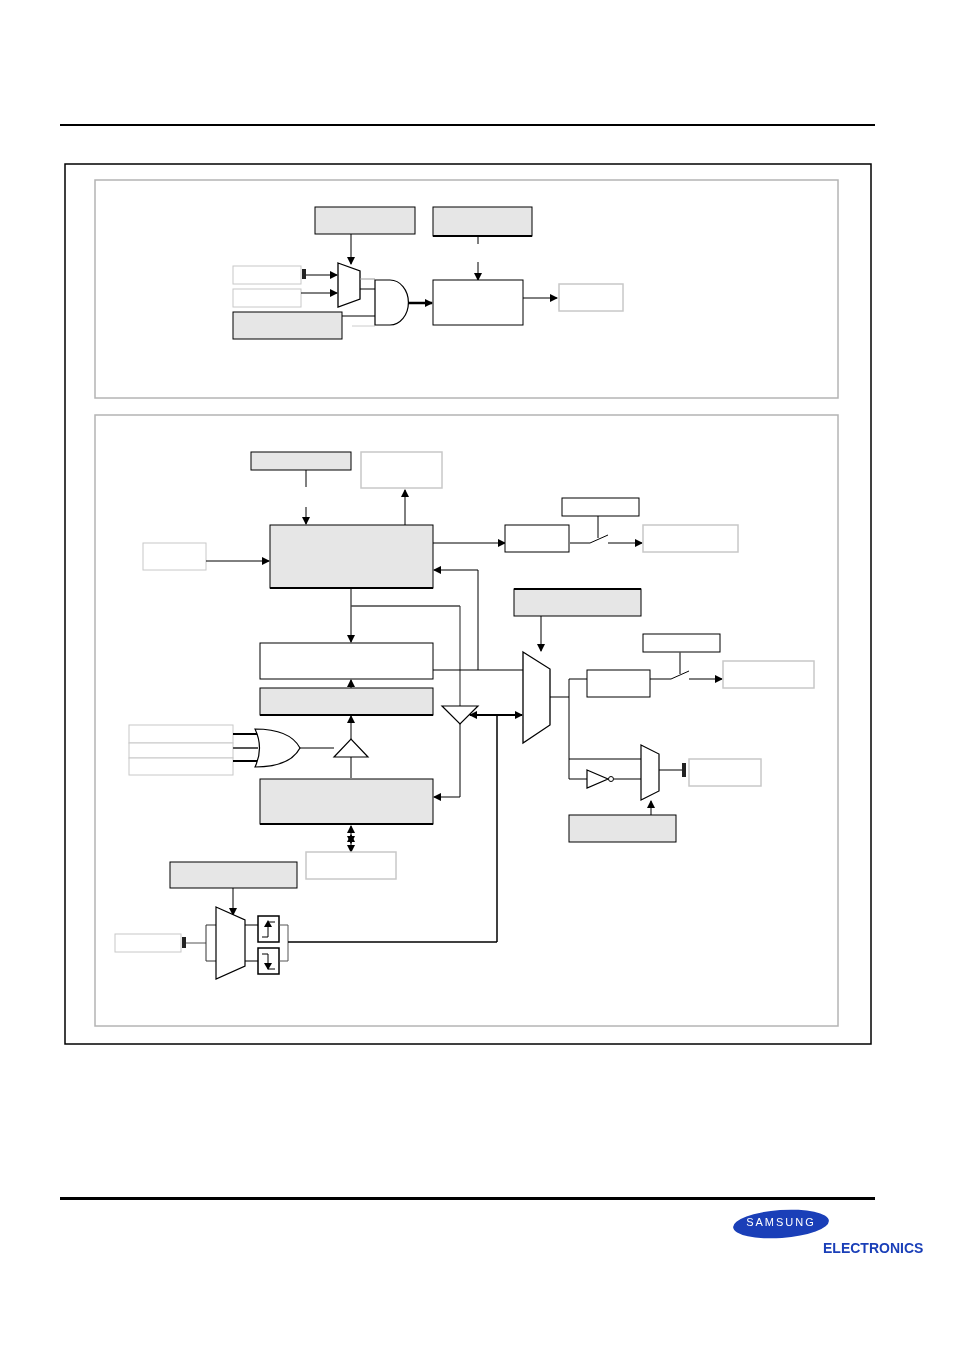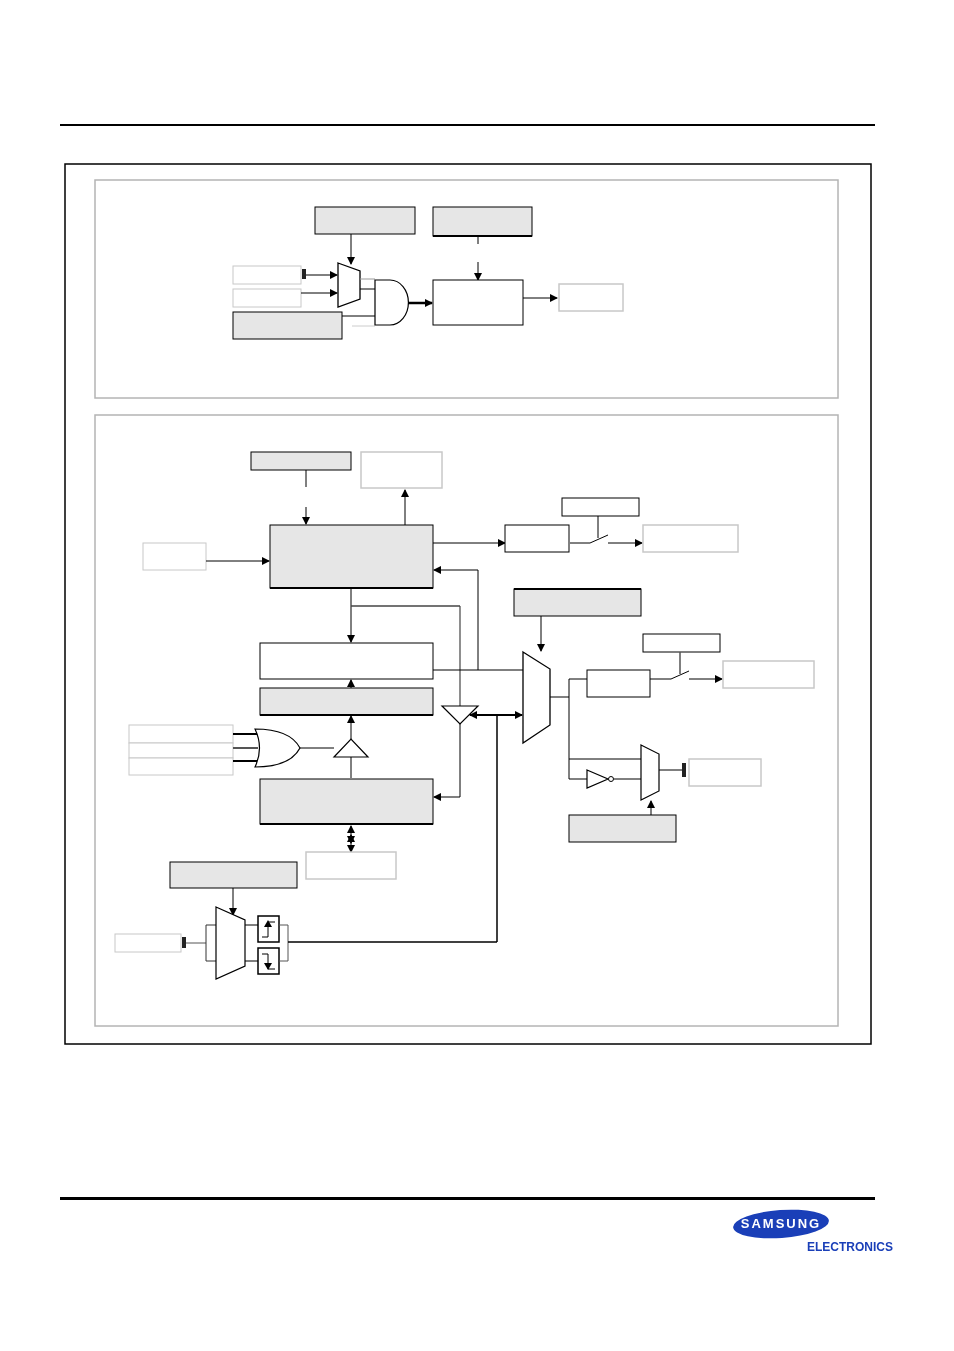--- a/index.html
+++ b/index.html
@@ -3,22 +3,22 @@
 <meta charset="utf-8">
 <style>
   html, body { margin: 0; padding: 0; background: #ffffff; }
   body { width: 954px; height: 1351px; position: relative; overflow: hidden; font-family: "Liberation Sans", sans-serif; }
   .rule { position: absolute; left: 60px; width: 815px; height: 2px; background: #000; }
   #top-rule { top: 124px; }
   #bottom-rule { top: 1197px; height: 3px; }
   svg.diagram { position: absolute; left: 0; top: 0; }
   .logo { position: absolute; left: 733px; top: 1210px; width: 140px; height: 45px; }
   .logo-oval { position: absolute; left: 0; top: 0; width: 96px; height: 28px; border-radius: 50%; background: #1a3fb8; transform: rotate(-4deg); }
-  .logo-text { position: absolute; left: 0; top: 6px; width: 96px; text-align: center; color: #fff; font-weight: bold; font-size: 13px; letter-spacing: 2px; }
-  .logo-sub { position: absolute; left: 74px; top: 30px; color: #1a3fb8; font-weight: bold; font-size: 12px; text-align: right; }
+  .logo-text { position: absolute; left: 0; top: 6px; width: 96px; text-align: center; color: #fff; font-weight: normal; font-size: 11px; letter-spacing: 2px; }
+  .logo-sub { position: absolute; left: 90px; top: 30px; color: #1a3fb8; font-weight: bold; font-size: 14px; text-align: right; }
 </style>
 </head>
 <body>
 
 <div class="rule" id="top-rule"></div>
 <div class="rule" id="bottom-rule"></div>
 
 <svg class="diagram" width="954" height="1351" viewBox="0 0 954 1351">
   <defs>
     <marker id="ah" markerWidth="8" markerHeight="8" refX="7" refY="4" orient="auto" markerUnits="userSpaceOnUse">

